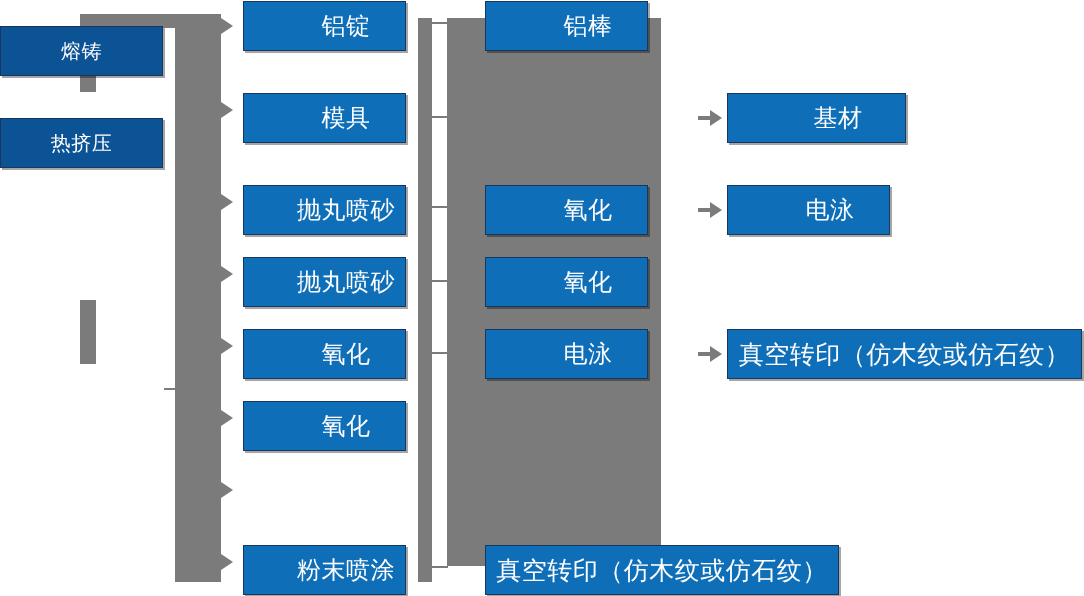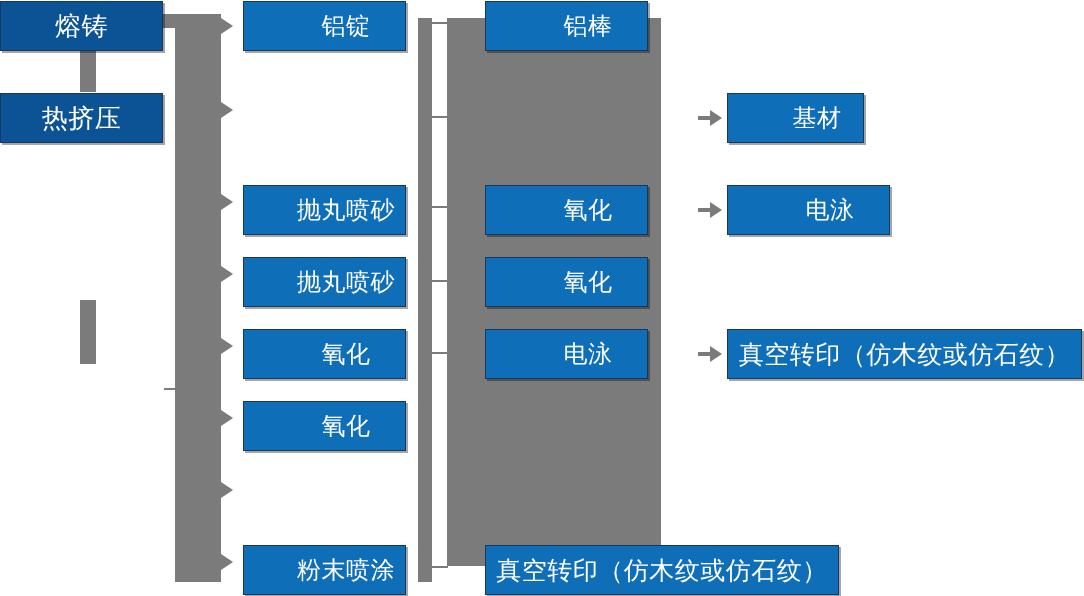--- a/index.html
+++ b/index.html
@@ -53,21 +53,21 @@
     box-shadow: 2px 2px 0 rgba(0,0,0,0.35);
     white-space: nowrap;
     letter-spacing: 0.5px;
   }
   .box-dark {
     background: #0B5394;
   }
   .box-mid {
     background: #0E6EB8;
   }
-  .fs-lg { font-size: 26px; }
+  .fs-lg { font-size: 20px; margin-top: 25px; }
   .fs-md { font-size: 24px; padding-left: 43px; }
   .fs-sm { font-size: 25px; }
 </style>
 </head>
 <body>
 
 <div id="canvas">
 
   <div class="gray" style="left:175px; top:14px; width:46px; height:568px;"></div>
   <div class="gray" style="left:80px; top:14px; width:100px; height:14px;"></div>
@@ -108,20 +108,23 @@
 
   <div class="box box-dark fs-lg" style="left:0px; top:93px; width:163px; height:50px;">
     <span>热挤压</span>
   </div>
 
 
   <div class="box box-mid fs-md" style="left:243px; top:1px; width:163px; height:50px;">
     <span>铝锭</span>
   </div>
 
+  <div class="box box-mid fs-md" style="left:243px; top:93px; width:163px; height:50px;">
+    <span>模具</span>
+  </div>
 
   <div class="box box-mid fs-md" style="left:243px; top:185px; width:163px; height:50px;">
     <span>抛丸喷砂</span>
   </div>
 
   <div class="box box-mid fs-md" style="left:243px; top:257px; width:163px; height:50px;">
     <span>抛丸喷砂</span>
   </div>
 
   <div class="box box-mid fs-md" style="left:243px; top:329px; width:163px; height:50px;">
@@ -151,21 +154,21 @@
   </div>
 
   <div class="box box-mid fs-md" style="left:485px; top:329px; width:163px; height:50px;">
     <span>电泳</span>
   </div>
 
   <div class="box box-mid fs-sm" style="left:485px; top:545px; width:354px; height:50px;">
     <span>真空转印（仿木纹或仿石纹）</span>
   </div>
 
-  <div class="box box-mid fs-md" style="left:727px; top:93px; width:137px; height:50px;">
+  <div class="box box-mid fs-md" style="left:727px; top:93px; width:179px; height:50px;">
     <span>基材</span>
   </div>
 
   <div class="box box-mid fs-md" style="left:727px; top:185px; width:163px; height:50px;">
     <span>电泳</span>
   </div>
 
   <div class="box box-mid fs-sm" style="left:727px; top:329px; width:355px; height:50px;">
     <span>真空转印（仿木纹或仿石纹）</span>
   </div>

